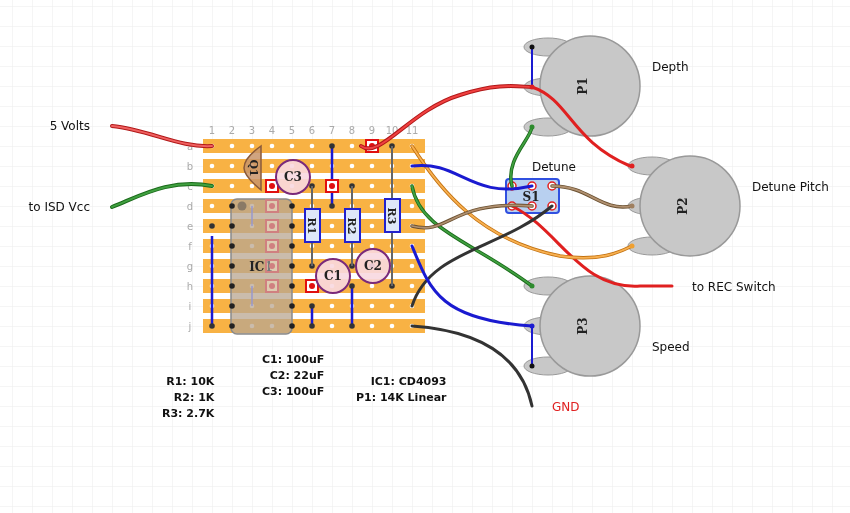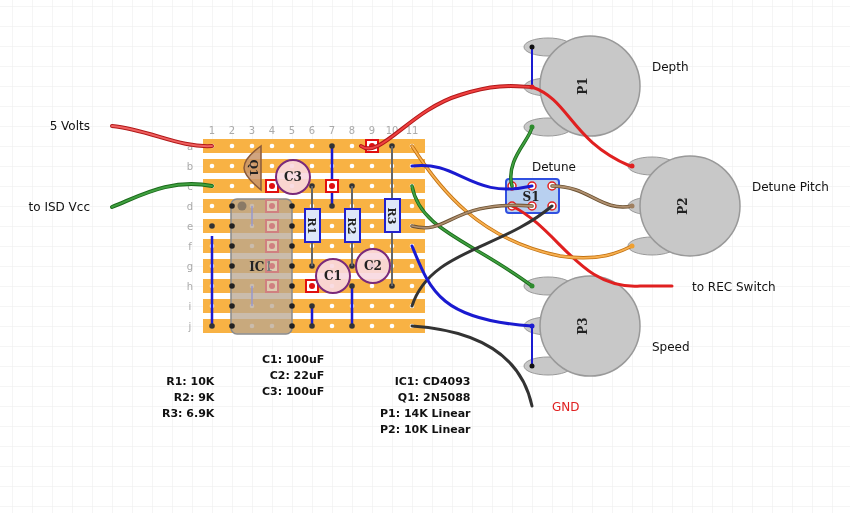--- a/index.html
+++ b/index.html
@@ -364,26 +364,24 @@
   <text class="lbl" x="652" y="71">Depth</text>
   <text class="lbl" x="532" y="171">Detune</text>
   <text class="lbl" x="752" y="191">Detune Pitch</text>
   <text class="lbl" x="692" y="291">to REC Switch</text>
   <text class="lbl" x="652" y="351">Speed</text>
   <text class="lbl" x="552" y="411" fill="#e02020" style="fill:#e02020">GND</text>
 </svg>
 
 <div class="partlist" style="left:162px;top:374px;">
   <div>R1: 10K</div>
-  <div>R2: 9K</div>
-  <div>R3: 6.9K</div>
+  <div>R2: 1K</div>
+  <div>R3: 2.7K</div>
 </div>
 <div class="partlist" style="left:262px;top:352px;">
   <div>C1: 100uF</div>
   <div>C2: 22uF</div>
   <div>C3: 100uF</div>
 </div>
-<div class="partlist" style="left:380px;top:374px;">
+<div class="partlist" style="left:356px;top:374px;">
   <div>IC1: CD4093</div>
-  <div>Q1: 2N5088</div>
   <div>P1: 14K Linear</div>
-  <div>P2: 10K Linear</div>
 </div>
 
 </body></html>

